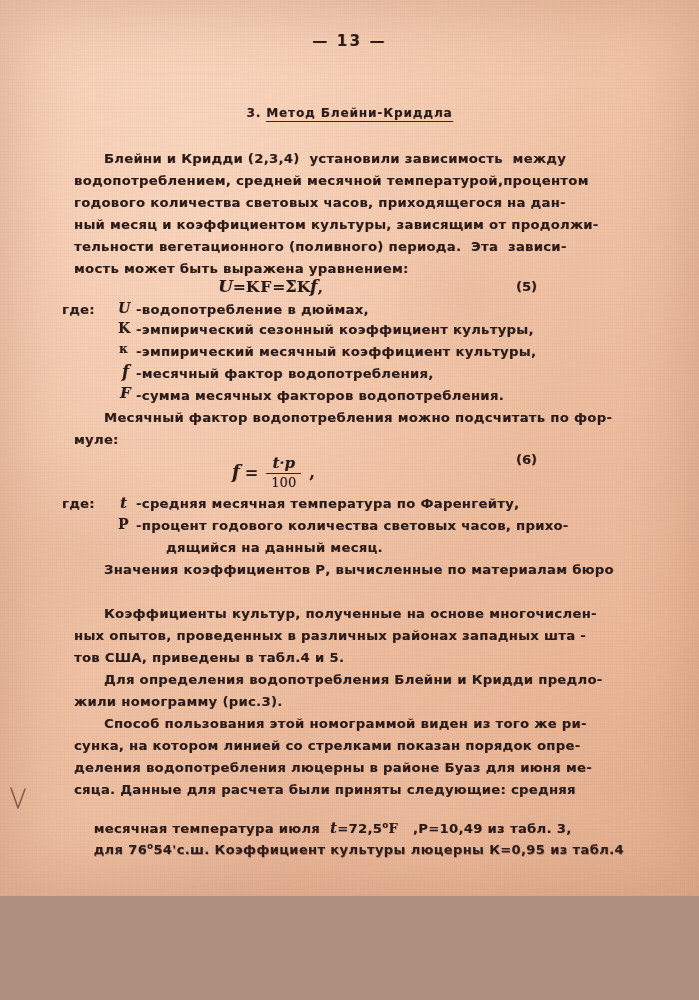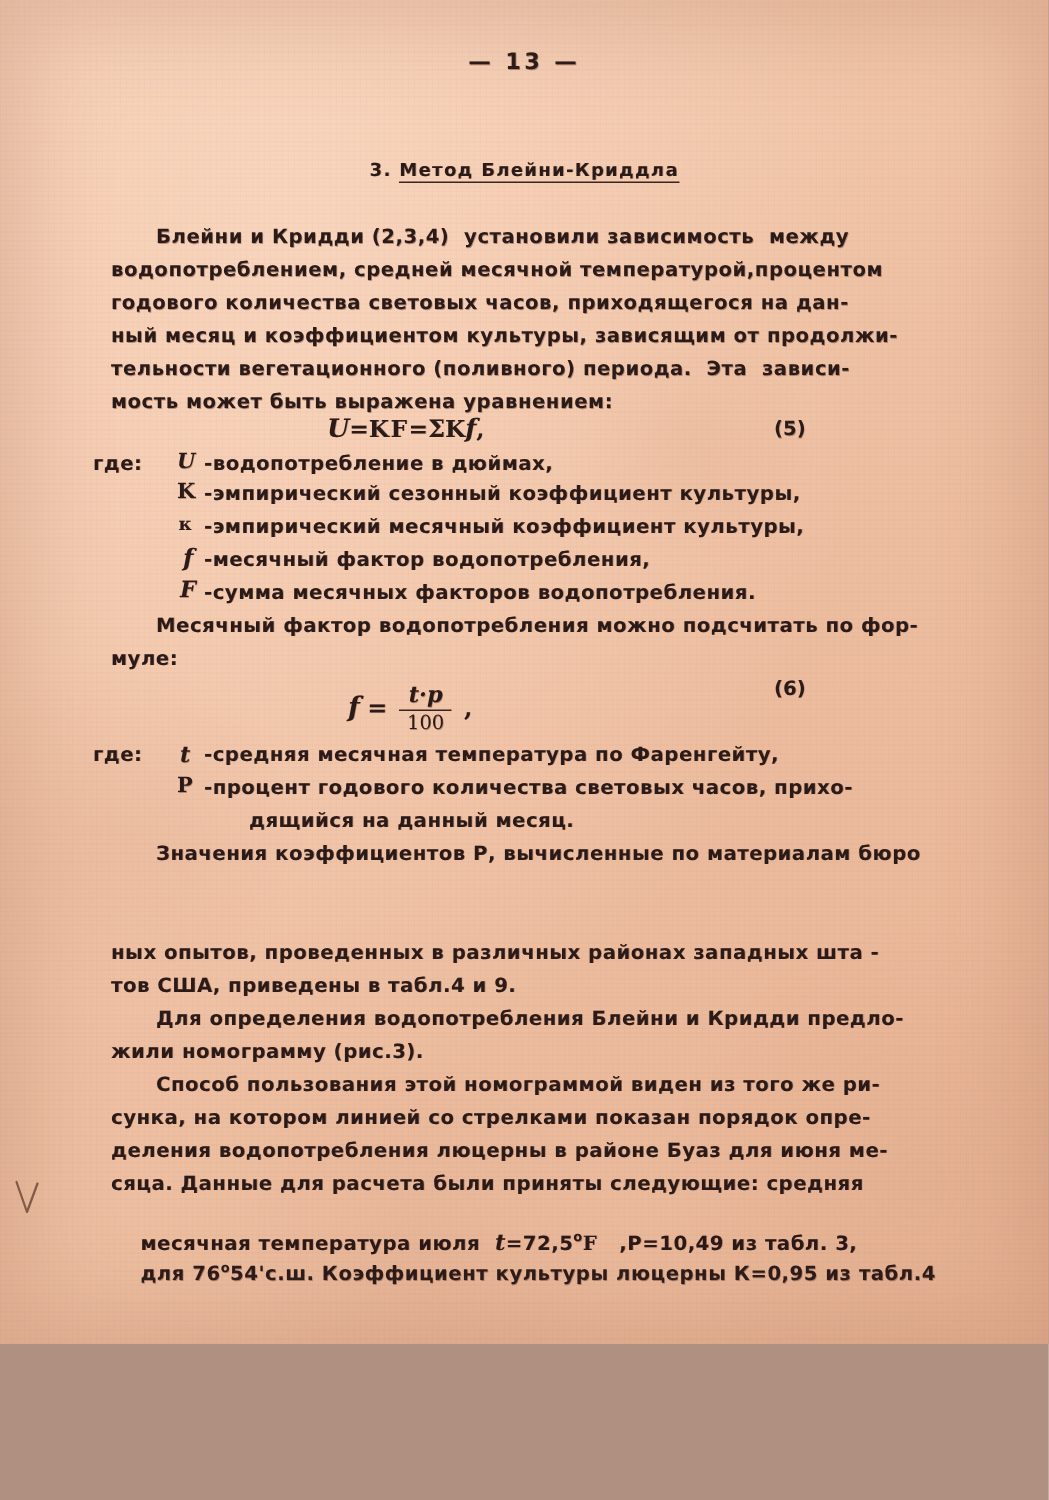--- a/index.html
+++ b/index.html
@@ -225,22 +225,23 @@
 
   <div class="def-label" style="left:120px; top:494px; font-size:15px">t</div>
   <div class="tw" style="left:136px; top:496px">-средняя месячная температура по Фаренгейту,</div>
 
   <div class="def-label" style="left:118px; top:516px; font-style:normal">Р</div>
   <div class="tw" style="left:136px; top:518px">-процент годового количества световых часов, прихо-</div>
   <div class="tw" style="left:166px; top:540px">дящийся на данный месяц.</div>
 
   <div class="tw indent" style="top:562px">Значения коэффициентов Р, вычисленные по материалам бюро</div>
 
+  <div class="tw indent" style="top:606px">Коэффициенты культур, полученные на основе многочислен-</div>
   <div class="tw body-line" style="top:628px">ных опытов, проведенных в различных районах западных шта -</div>
-  <div class="tw body-line" style="top:650px">тов США, приведены в табл.4 и 9.</div>
+  <div class="tw body-line" style="top:650px">тов США, приведены в табл.4 и 5.</div>
 
   <div class="tw indent" style="top:672px">Для определения водопотребления Блейни и Кридди предло-</div>
   <div class="tw body-line" style="top:694px">жили номограмму (рис.3).</div>
 
   <div class="tw indent" style="top:716px">Способ пользования этой номограммой виден из того же ри-</div>
   <div class="tw body-line" style="top:738px">сунка, на котором линией со стрелками показан порядок опре-</div>
   <div class="tw body-line" style="top:760px">деления водопотребления люцерны в районе Буаз для июня ме-</div>
   <div class="tw body-line" style="top:782px">сяца. Данные для расчета были приняты следующие: средняя</div>
 
   <div class="tw body-line" style="top:804px">

